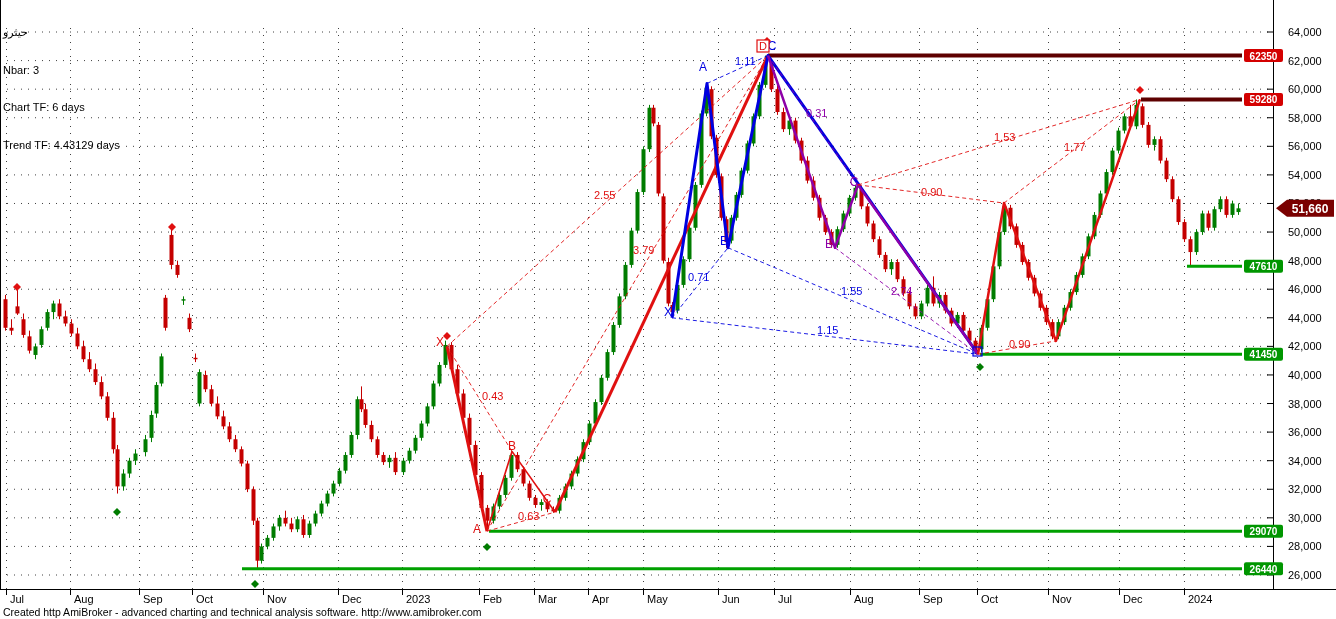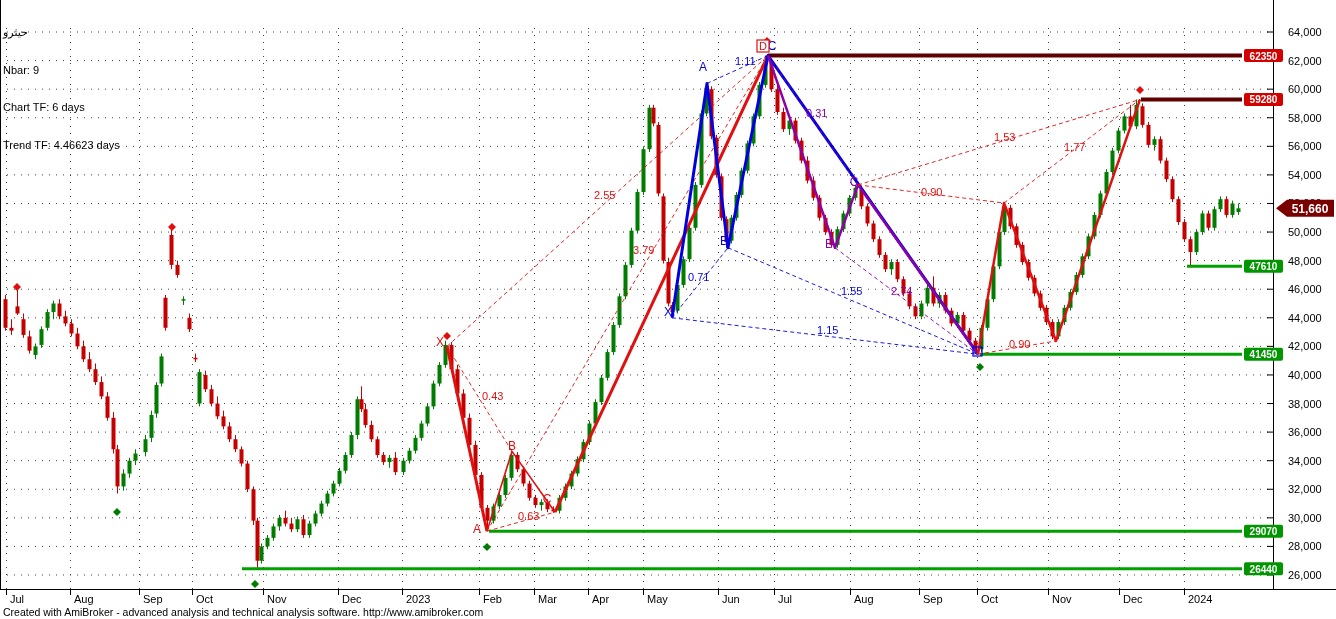--- a/index.html
+++ b/index.html
@@ -654,19 +654,19 @@
         <text x="1263.5" y="535.1313157894737" fill="#fff" font-size="10px" font-weight="bold" text-anchor="middle">29070</text>
         <rect x="1244" y="562.2126315789474" width="39" height="13" rx="2" fill="#009600"></rect>
         <text x="1263.5" y="572.7126315789474" fill="#fff" font-size="10px" font-weight="bold" text-anchor="middle">26440</text>
         <polygon points="1276,208.33210526315787 1287,199.83210526315787 1334,199.83210526315787 1334,216.83210526315787 1287,216.83210526315787" fill="#7A0000"></polygon>
         <text x="1310" y="212.83210526315787" fill="#fff" font-size="12px" font-weight="bold" text-anchor="middle">51,660</text>
       </g>
     </svg>
 
   <div class="info">
     <div>حيثرو</div>
-    <div>Nbar: 9</div>
+    <div>Nbar: 3</div>
     <div>Chart TF: 6 days</div>
-    <div>Trend TF: 4.46623 days</div>
+    <div>Trend TF: 4.43129 days</div>
   </div>
 
-  <div class="credit">Created with AmiBroker - advanced analysis and technical analysis software. http://www.amibroker.com</div>
+  <div class="credit">Created http AmiBroker - advanced charting and technical analysis software. http://www.amibroker.com</div>
 </div>
 
 </body></html>

